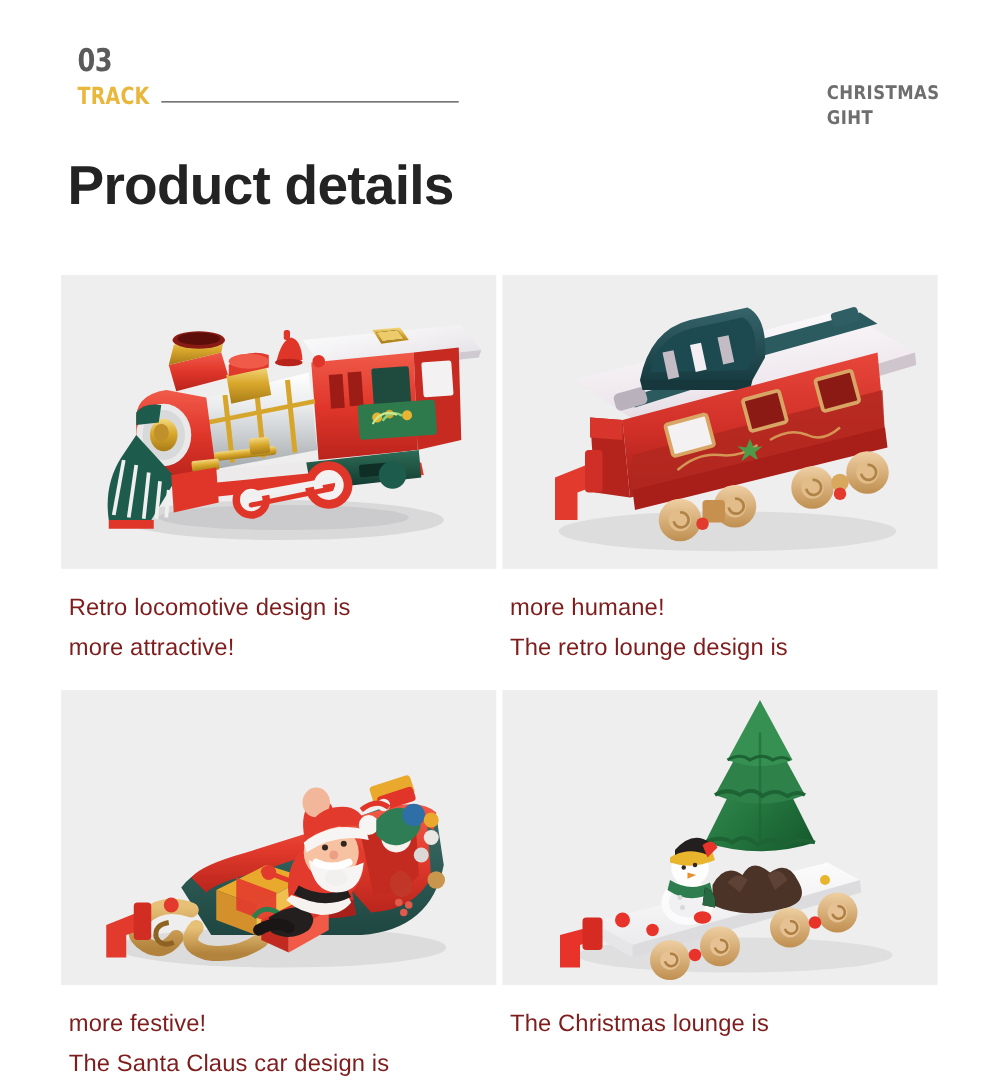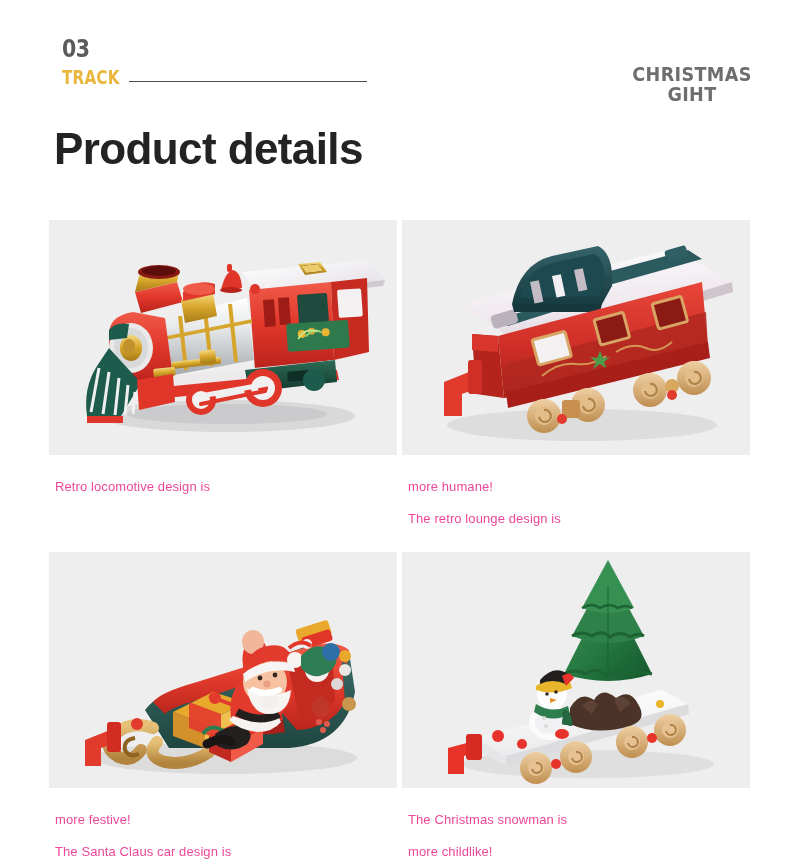--- a/index.html
+++ b/index.html
@@ -28,22 +28,22 @@
     color: #e9b73c; letter-spacing: 0.2px;
     transform: scaleX(0.80); transform-origin: left top;
   }
   .sec-rule {
     position: absolute; left: 125px; top: 81px;
     width: 238px; height: 1px; background: #4a4a4a;
   }
   .brand {
     position: absolute; right: 52px; top: 64px;
     font-family: "DejaVu Sans", sans-serif;
-    font-size: 20px; font-weight: 700; line-height: 20px;
-    color: #6e6e6e; text-align: center; letter-spacing: 0.4px;
+    font-size: 15px; font-weight: 700; line-height: 20px;
+    color: #6e6e6e; text-align: left; letter-spacing: 0.4px;
   }
   .brand span { display: block; transform: scaleX(0.88); transform-origin: right top; }
 
   .title {
     position: absolute; left: 54px; top: 125px;
     font-family: "Liberation Sans", sans-serif;
     font-size: 44px; font-weight: 700; color: #232323;
     letter-spacing: -0.6px; line-height: 1.1; text-align: center;
   }
 
@@ -57,22 +57,22 @@
     row-gap: 0px;
   }
   .cell { width: 348px; }
   .photo {
     position: relative; width: 348px; height: 235px;
     background: #efeeee; overflow: hidden;
   }
   .cell.row2 .photo { height: 236px; }
   .caption {
     padding: 16px 2px 10px 6px;
-    font-size: 13px; line-height: 32px;
-    color: #ec4899; font-family: "Liberation Sans", sans-serif;
+    font-size: 19px; line-height: 32px;
+    color: #7f1d1d; font-family: "Liberation Sans", sans-serif;
     letter-spacing: 0.1px;
   }
   .cell.row2 { margin-top: 7px; }
 
   svg { display: block; }
 </style>
 </head>
 <body>
 
 <div class="page">
@@ -205,20 +205,21 @@
             <path d="M79 165 L76 195"></path>
             <path d="M86 172 L84 194"></path>
           </g>
           <path d="M38 196 L74 196 L74 203 L38 203 Z" fill="#e0362a"></path>
           <path d="M60 120 L78 118 L80 104 Q66 102 60 110 Z" fill="#1d5b4c"></path>
           <path d="M88 160 L124 154 L126 182 L90 190 Z" fill="#e0362a"></path>
         </svg>
       </div>
       <div class="caption">
         <div>Retro locomotive design is</div>
+        <div>more attractive!</div>
       </div>
     </div>
 
     <div class="cell row1">
       <div class="photo">
         <svg viewBox="0 0 348 235" width="348" height="235">
           <defs>
             <linearGradient id="carRed" x1="0" y1="0" x2="0" y2="1">
               <stop offset="0%" stop-color="#e8463a"></stop>
               <stop offset="55%" stop-color="#cf2f27"></stop>
@@ -491,19 +492,18 @@
             <path d="M230 185 a5 5 0 1 1 -4 6" stroke="#ae7f43" stroke-width="2" fill="none"></path>
             <circle cx="268" cy="178" r="16" fill="url(#wheelG2)"></circle>
             <circle cx="268" cy="178" r="8" fill="#e6c193"></circle>
             <path d="M268 173 a5 5 0 1 1 -4 6" stroke="#ae7f43" stroke-width="2" fill="none"></path>
           </g>
           <circle cx="154" cy="212" r="5" fill="#e8332a"></circle>
           <circle cx="250" cy="186" r="5" fill="#e8332a"></circle>
         </svg>
       </div>
       <div class="caption">
-        <div>The Christmas snowman is</div>
-        <div>more childlike!</div>
+        <div>The Christmas lounge is</div>
       </div>
     </div>
 
   </div>
 </div>
 
 </body></html>

